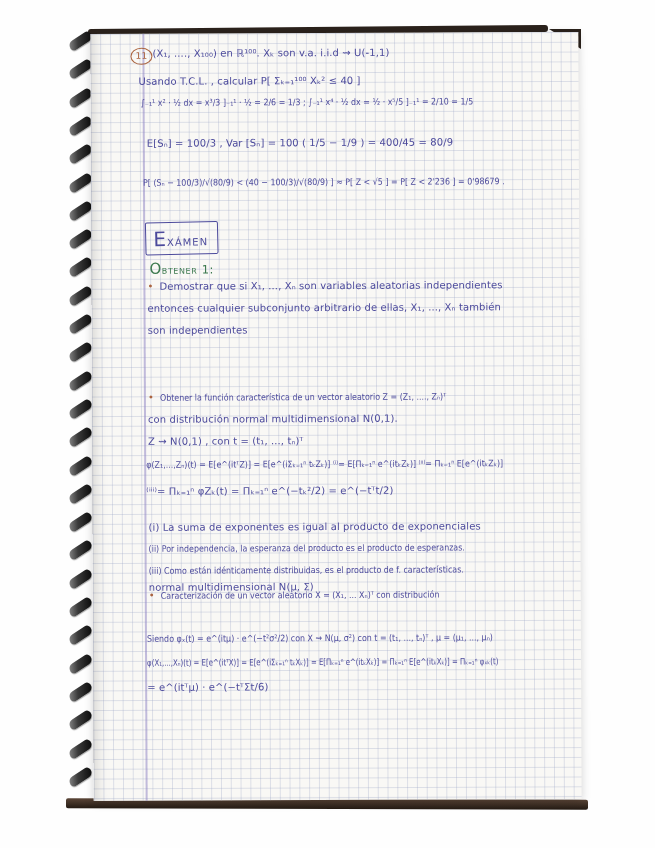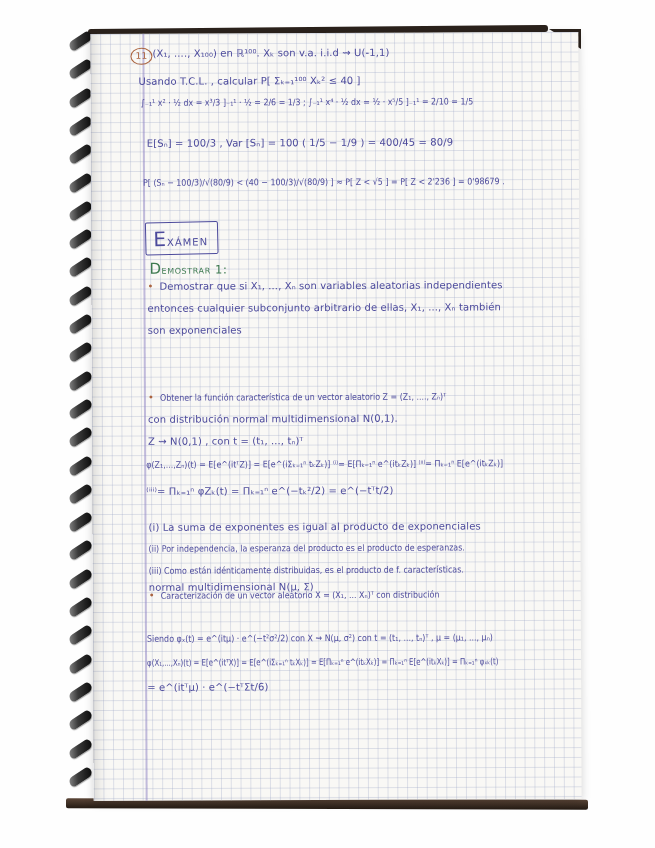--- a/index.html
+++ b/index.html
@@ -130,28 +130,28 @@
       <span class="badge">11</span><span>(X₁, ...., X₁₀₀)  en  ℝ¹⁰⁰.   Xₖ son v.a. i.i.d    ⇝  U(-1,1)</span>
     </div>
     <div class="hw" style="left:48px;top:42px;">Usando T.C.L. , calcular    P[ Σₖ₌₁¹⁰⁰ Xₖ²  ≤  40 ]</div>
     <div class="hw hw-small" style="left:50px;top:64px;">∫₋₁¹ x² · ½ dx = x³/3 ]₋₁¹ · ½ = 2/6 = 1/3    ;    ∫₋₁¹ x⁴ · ½ dx = ½ · x⁵/5 ]₋₁¹ = 2/10 = 1/5</div>
     <div class="hw" style="left:56px;top:104px;">E[Sₙ] = 100/3   ,   Var [Sₙ] = 100 ( 1/5 − 1/9 ) = 400/45 = 80/9</div>
     <div class="hw hw-small" style="left:52px;top:144px;">P[ (Sₙ − 100/3)/√(80/9)  &lt;  (40 − 100/3)/√(80/9) ]  ≈  P[ Z &lt; √5 ] = P[ Z &lt; 2'236 ] = 0'98679 .</div>
 
     <div class="exam-box" style="left:54px;top:188px;">
       <div class="exam-title">Exámen</div>
     </div>
-    <div class="question" style="position:absolute;left:58px;top:226px;">Demostrar 1:</div>
+    <div class="question" style="position:absolute;left:58px;top:226px;">Obtener 1:</div>
 
     <div class="hw bullet-row" style="left:56px;top:247px;">
       <span class="bullet">•</span>
       <span>Demostrar que si X₁, ..., Xₙ son variables aleatorias independientes</span>
     </div>
     <div class="hw" style="left:56px;top:269px;">entonces cualquier subconjunto arbitrario de ellas, X₁, ..., Xₙ también</div>
-    <div class="hw" style="left:56px;top:291px;">son exponenciales</div>
+    <div class="hw" style="left:56px;top:291px;">son independientes</div>
 
     <div class="hw bullet-row" style="left:56px;top:358px;">
       <span class="bullet">•</span>
       <span class="hw-small" style="position:relative;display:inline-block;">Obtener la función característica de un vector aleatorio Z = (Z₁, ...., Zₙ)ᵀ</span>
     </div>
     <div class="hw" style="left:56px;top:380px;">con distribución normal multidimensional N(0,1).</div>
 
     <div class="hw" style="left:56px;top:402px;">Z ⇝ N(0,1) ,  con  t = (t₁, ..., tₙ)ᵀ</div>
     <div class="hw hw-small" style="left:54px;top:426px;">φ(Z₁,...,Zₙ)(t) = E[e^(itᵀZ)] = E[e^(iΣₖ₌₁ⁿ tₖZₖ)] ⁽ⁱ⁾= E[Πₖ₌₁ⁿ e^(itₖZₖ)] ⁽ⁱⁱ⁾= Πₖ₌₁ⁿ E[e^(itₖZₖ)]</div>
     <div class="hw" style="left:54px;top:452px;">⁽ⁱⁱⁱ⁾= Πₖ₌₁ⁿ φZₖ(t) = Πₖ₌₁ⁿ e^(−tₖ²/2) = e^(−tᵀt/2)</div>

